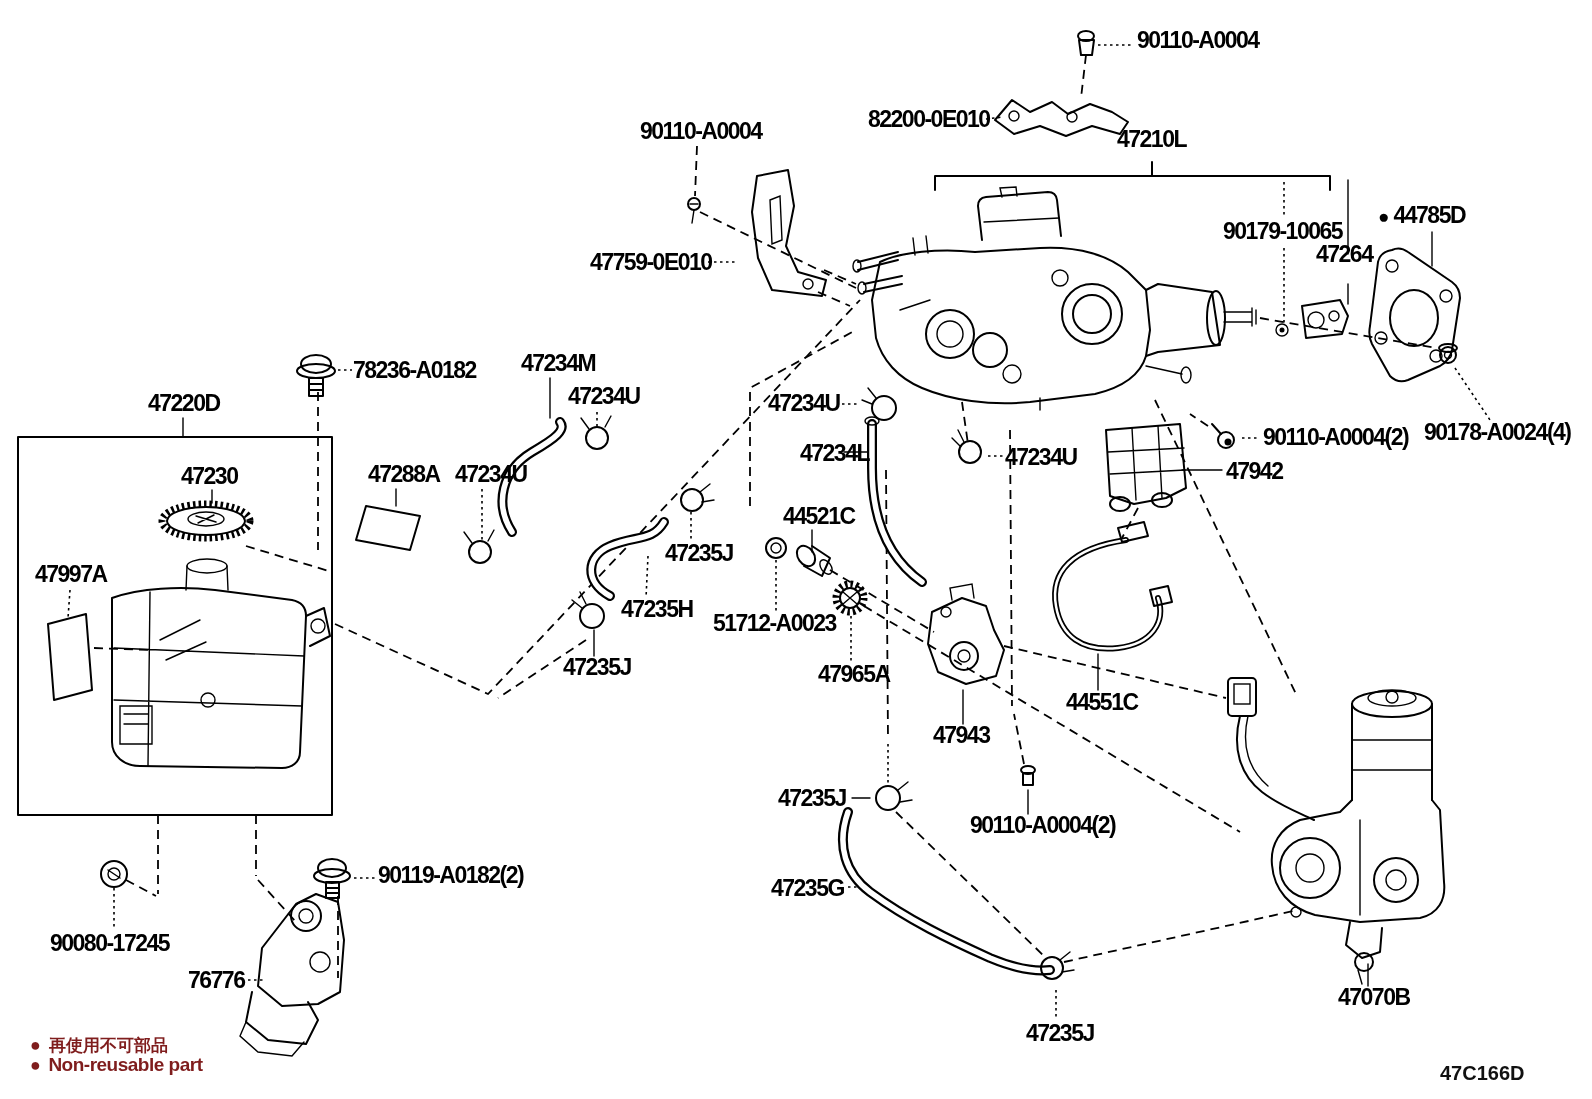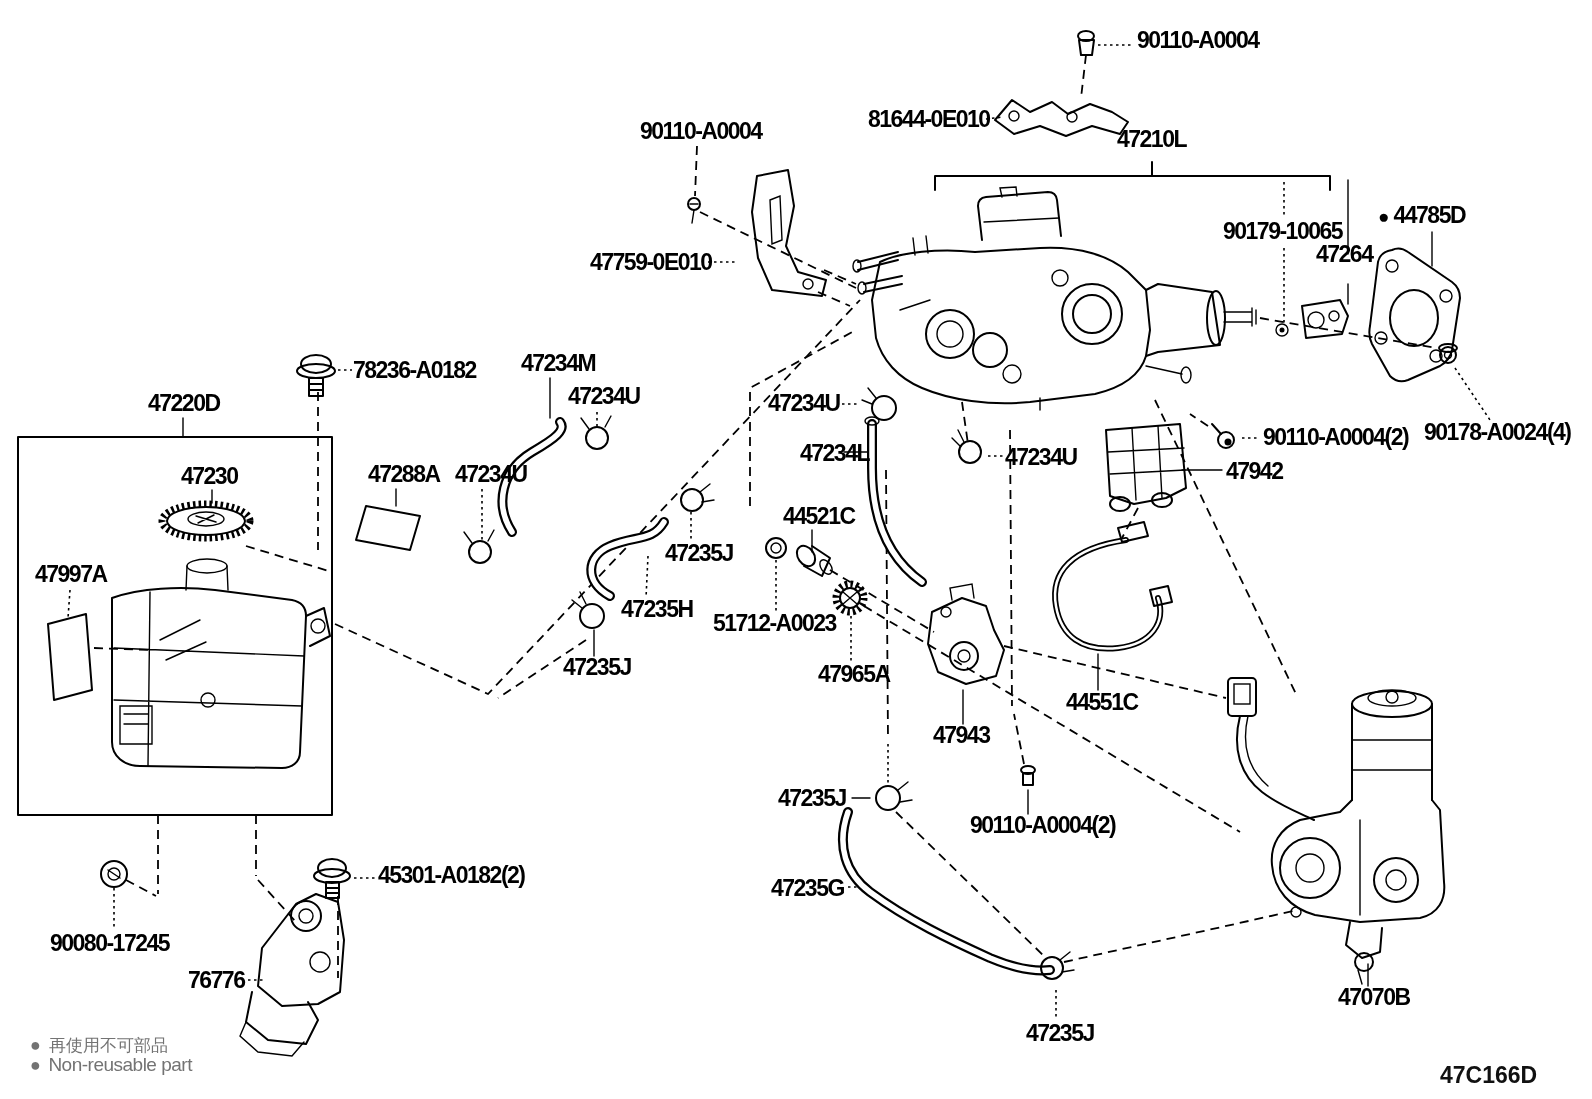--- a/index.html
+++ b/index.html
@@ -1,25 +1,25 @@
 <!DOCTYPE html>
 <html><head>
 <meta charset="utf-8">
 <style>
   html,body{margin:0;padding:0;background:#fff;}
   #canvas{position:relative;width:1592px;height:1099px;background:#fff;overflow:hidden;
           font-family:"Liberation Sans",sans-serif;}
   .lbl{position:absolute;font-weight:bold;font-size:23px;line-height:23px;letter-spacing:-1.5px;
        color:#000;white-space:nowrap;}
   .lbl .dot{font-size:19px;margin-right:4px;letter-spacing:0;}
-  .legend-row{position:absolute;font-weight:normal;color:#737373;white-space:nowrap;}
+  .legend-row{position:absolute;font-weight:bold;color:#7f1d1d;white-space:nowrap;}
   .legend-row .dot{font-size:18px;margin-right:8px;}
   .legend-jp{font-size:17px;}
   .legend-en{font-size:19px;letter-spacing:-0.5px;}
-  .code{position:absolute;font-weight:bold;font-size:23px;letter-spacing:0;color:#111;}
+  .code{position:absolute;font-weight:bold;font-size:20px;letter-spacing:0;color:#111;}
   svg{position:absolute;left:0;top:0;}
   .ln{fill:none;stroke:#000;stroke-width:2;stroke-linecap:round;stroke-linejoin:round;}
   .thin{fill:none;stroke:#000;stroke-width:1.4;stroke-linecap:round;}
   .dotted{fill:none;stroke:#000;stroke-width:1.6;stroke-dasharray:2.5 3.5;}
   .dashed{fill:none;stroke:#000;stroke-width:1.8;stroke-dasharray:9 6;}
   .hose-out{fill:none;stroke:#000;stroke-width:10;stroke-linecap:round;}
   .hose-in{fill:none;stroke:#fff;stroke-width:5.5;stroke-linecap:round;}
   .tube-out{fill:none;stroke:#000;stroke-width:6;stroke-linecap:round;}
   .tube-in{fill:none;stroke:#fff;stroke-width:2.5;stroke-linecap:round;}
   .knurl{fill:none;stroke:#000;stroke-width:7;stroke-dasharray:2.5 3;}
@@ -323,21 +323,21 @@
     <path class="thin" d="M1358 970 L1362 984"></path>
     <circle class="thin" cx="1296" cy="912" r="5"></circle>
     <rect class="ln" x="1228" y="678" width="28" height="38" rx="4"></rect>
     <rect class="thin" x="1234" y="684" width="16" height="20"></rect>
     <path class="ln" d="M1240 716 C1232 748 1240 775 1262 792 C1280 806 1298 812 1314 820"></path>
     <path class="thin" d="M1248 716 C1241 746 1249 770 1268 786"></path>
   </g>
 </svg>
 
   <div class="lbl" style="left:1137px;top:29px">90110-A0004</div>
-  <div class="lbl" style="left:868px;top:108px">81644-0E010</div>
+  <div class="lbl" style="left:868px;top:108px">82200-0E010</div>
   <div class="lbl" style="left:1117px;top:128px">47210L</div>
   <div class="lbl" style="left:640px;top:120px">90110-A0004</div>
   <div class="lbl" style="left:590px;top:251px">47759-0E010</div>
   <div class="lbl" style="left:1223px;top:220px">90179-10065</div>
   <div class="lbl" style="left:1316px;top:243px">47264</div>
   <div class="lbl" style="left:1378px;top:204px">
     <span class="dot">●</span><span>44785D</span>
   </div>
   <div class="lbl" style="left:353px;top:359px">78236-A0182</div>
   <div class="lbl" style="left:148px;top:392px">47220D</div>
@@ -358,21 +358,21 @@
   <div class="lbl" style="left:818px;top:663px">47965A</div>
   <div class="lbl" style="left:933px;top:724px">47943</div>
   <div class="lbl" style="left:1066px;top:691px">44551C</div>
   <div class="lbl" style="left:1226px;top:460px">47942</div>
   <div class="lbl" style="left:1263px;top:426px">90110-A0004(2)</div>
   <div class="lbl" style="left:1424px;top:421px">90178-A0024(4)</div>
   <div class="lbl" style="left:778px;top:787px">47235J</div>
   <div class="lbl" style="left:970px;top:814px">90110-A0004(2)</div>
   <div class="lbl" style="left:771px;top:877px">47235G</div>
   <div class="lbl" style="left:50px;top:932px">90080-17245</div>
-  <div class="lbl" style="left:378px;top:864px">45301-A0182(2)</div>
+  <div class="lbl" style="left:378px;top:864px">90119-A0182(2)</div>
   <div class="lbl" style="left:188px;top:969px">76776</div>
   <div class="lbl" style="left:1338px;top:986px">47070B</div>
   <div class="lbl" style="left:1026px;top:1022px">47235J</div>
 
   <div class="legend-row legend-jp" style="left:30px;top:1034px">
     <span class="dot">●</span><span>再使用不可部品</span>
   </div>
   <div class="legend-row legend-en" style="left:30px;top:1054px">
     <span class="dot">●</span><span>Non-reusable part</span>
   </div>

